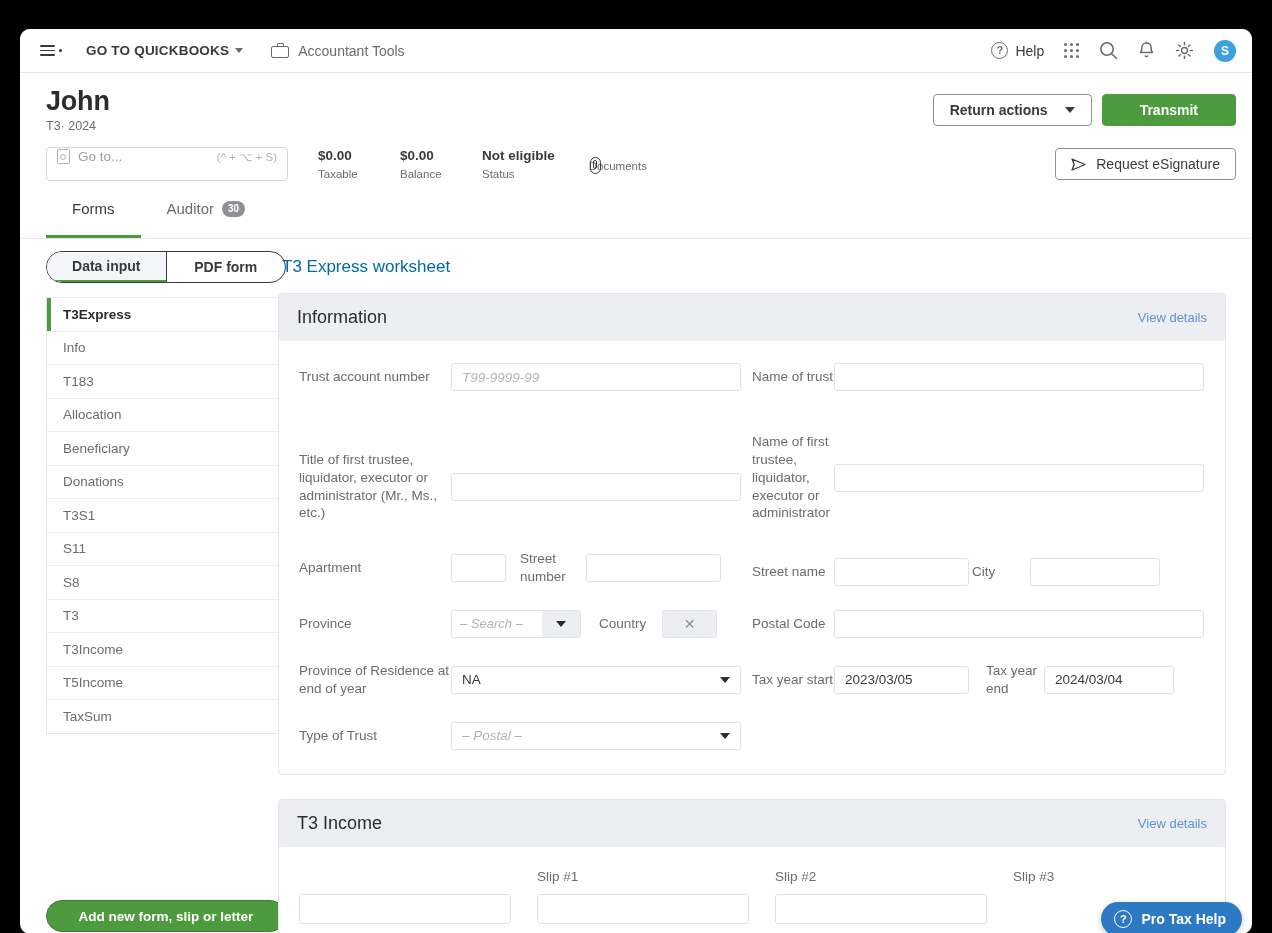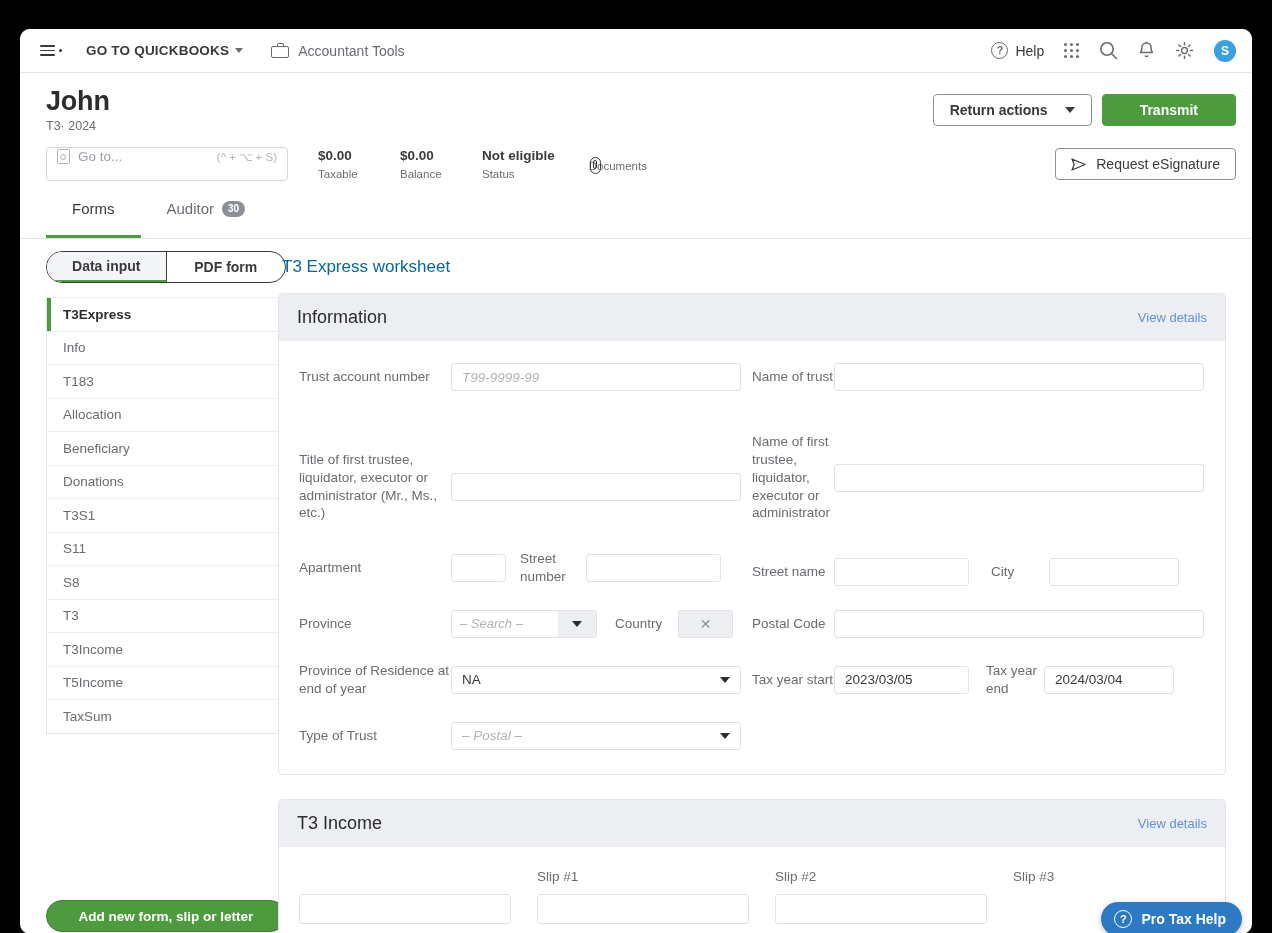--- a/index.html
+++ b/index.html
@@ -152,21 +152,21 @@
   .inp-370 { width:370px; }
   .inp-135 { width:135px; }
   .inp-55 { width:55px; }
   .inp-130 { width:130px; }
   .select {
     border:1px solid #e0e2e6; border-radius:3px; height:28px; background:#fff;
     font-size:13.5px; color:#393a3d; display:flex; align-items:center; padding:0 10px; cursor:pointer;
   }
   .select .dcaret { margin-left:auto; width:0;height:0;border-left:5px solid transparent;border-right:5px solid transparent;border-top:6px solid #2b2c2e; }
   .select.ph-txt { color:#b0b3b8; font-style:italic; }
-  .combo { display:flex; width:146px; border:1px solid #e0e2e6; border-radius:3px; height:28px; overflow:hidden; }
+  .combo { display:flex; width:130px; border:1px solid #e0e2e6; border-radius:3px; height:28px; overflow:hidden; }
   .combo .txt { flex:1; display:flex; align-items:center; padding:0 8px; font-size:13px; color:#b0b3b8; font-style:italic; cursor:text; }
   .combo .arrow { width:38px; background:#eceef1; display:flex; align-items:center; justify-content:center; cursor:pointer; }
   .combo .arrow i { width:0;height:0;border-left:5px solid transparent;border-right:5px solid transparent;border-top:6px solid #2b2c2e; display:block;}
   .clearbox { width:55px;height:28px;background:#eceef1;border:1px solid #e0e2e6;border-radius:3px;display:flex;align-items:center;justify-content:center;color:#8d9096;font-size:14px;cursor:pointer; }
 
   .slip-head { display:flex; padding-left:0; margin-bottom:10px; }
   .slip-lbl { font-size:13.5px; color:#6b6c72; }
   .pro-help {
     position:absolute; right:10px; bottom:16px;
     background:#2e79c4; border-radius:20px; height:34px; padding:0 16px 0 13px;
@@ -419,21 +419,21 @@
                 <span class="flabel lw-wide">Apartment</span>
                 <span class="inp inp-55"></span>
                 <span class="flabel" style="width:66px;margin-left:14px;">Street number</span>
                 <span class="inp inp-135"></span>
               </div>
             </div>
             <div class="col">
               <div class="frow" style="margin-bottom:0;">
                 <span class="flabel lw-mid">Street name</span>
                 <span class="inp inp-135"></span>
-                <span class="flabel" style="width:58px;margin-left:22px;">City</span>
+                <span class="flabel" style="width:58px;margin-left:3px;">City</span>
                 <span class="inp inp-130"></span>
               </div>
             </div>
           </div>
 
           <div class="grid2" style="margin-top:24px;">
             <div class="col">
               <div class="frow" style="margin-bottom:0;">
                 <span class="flabel lw-wide">Province</span>
                 <span class="combo">

